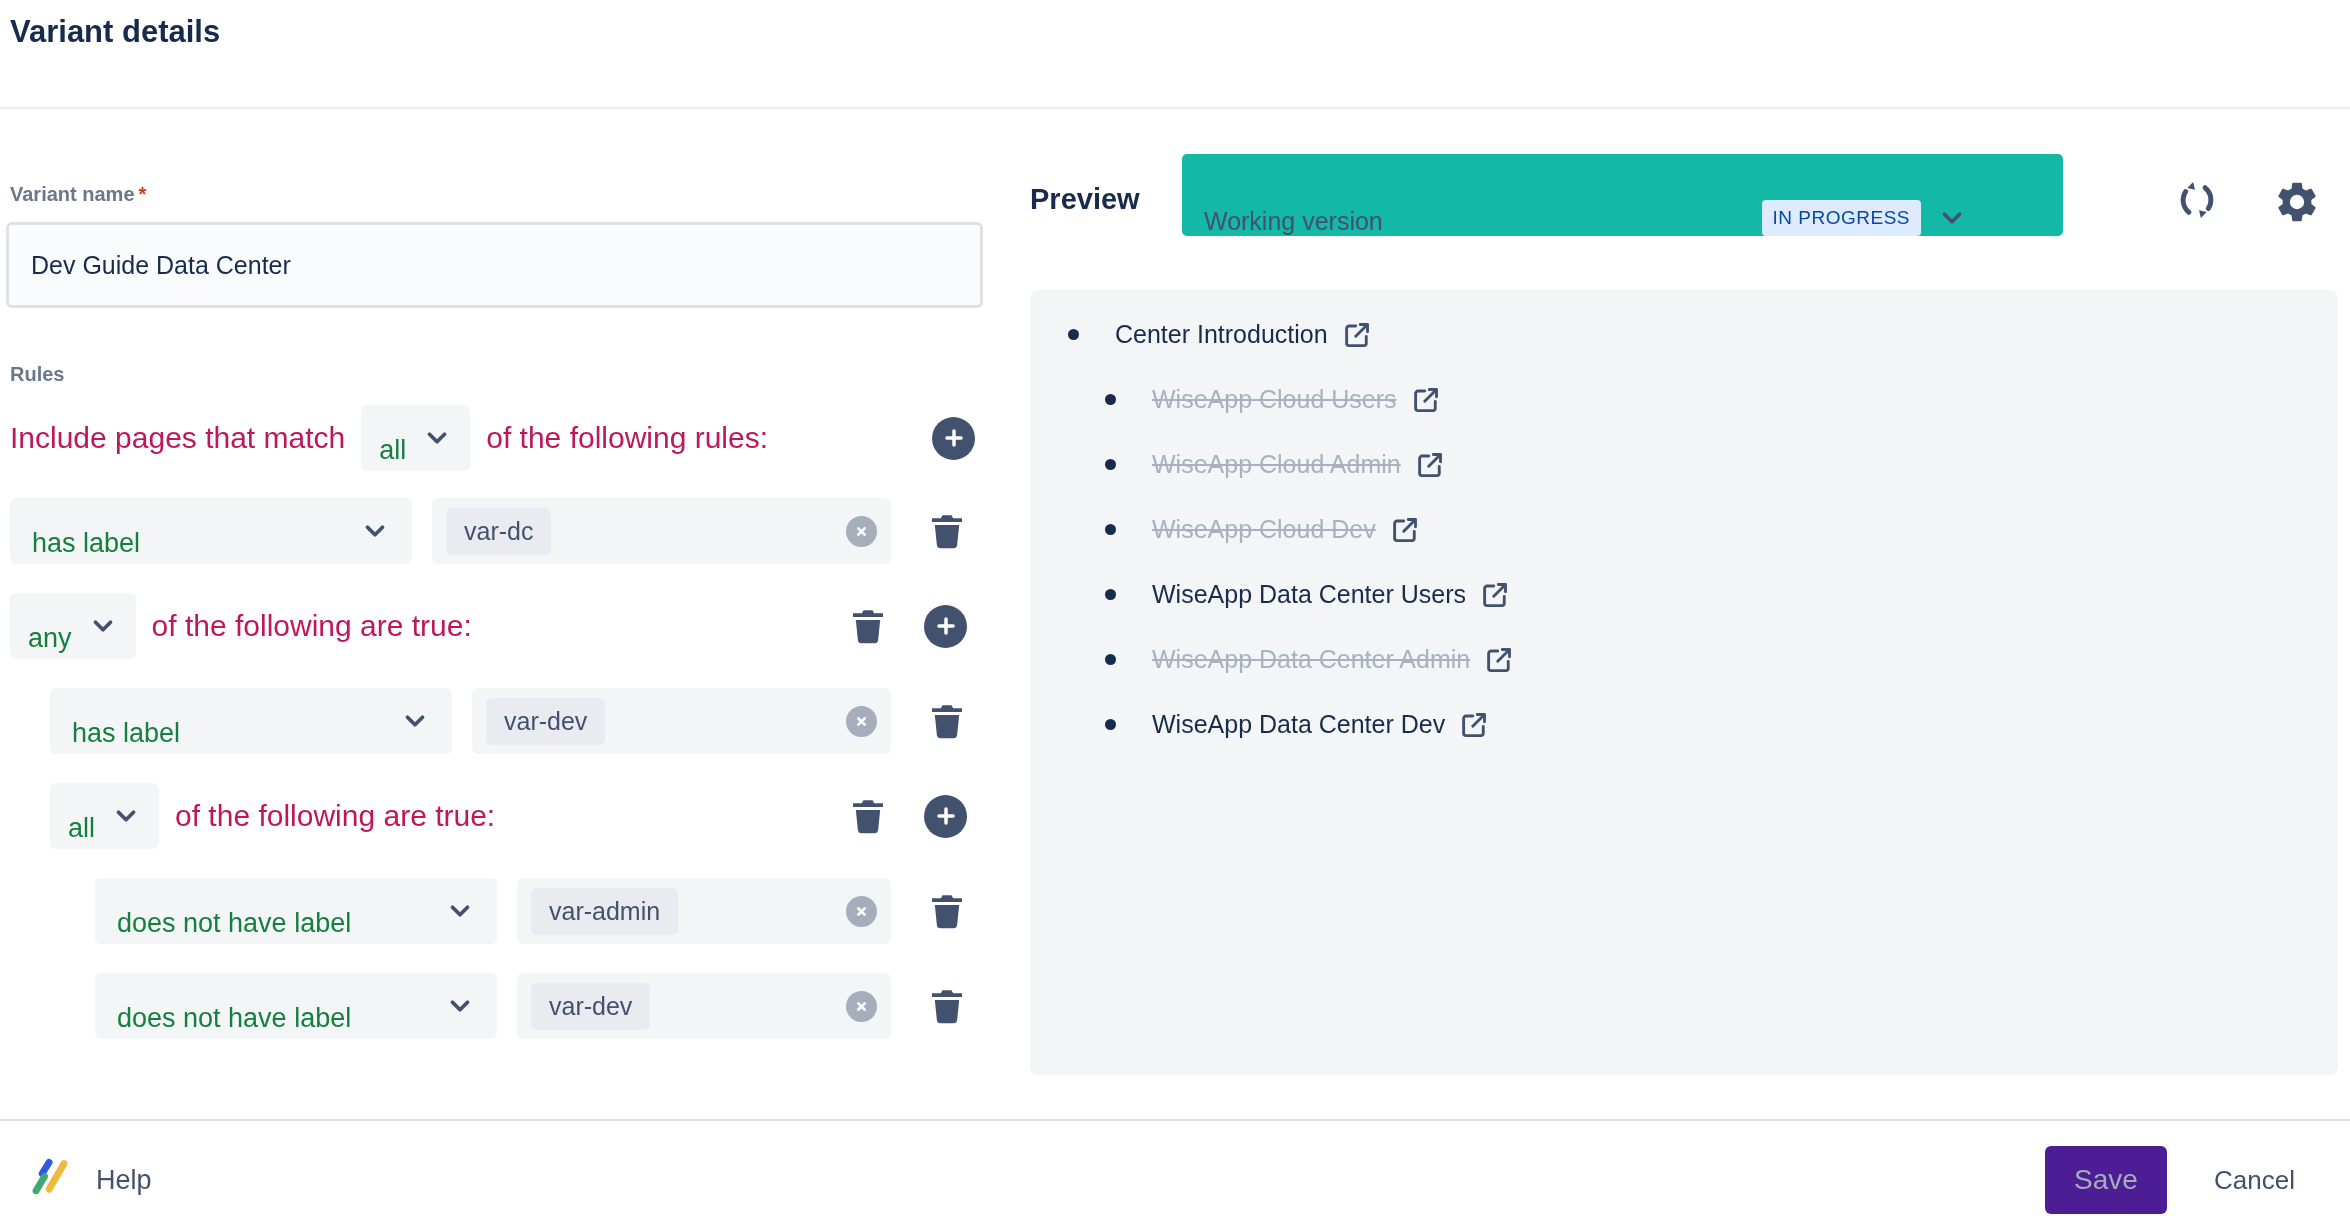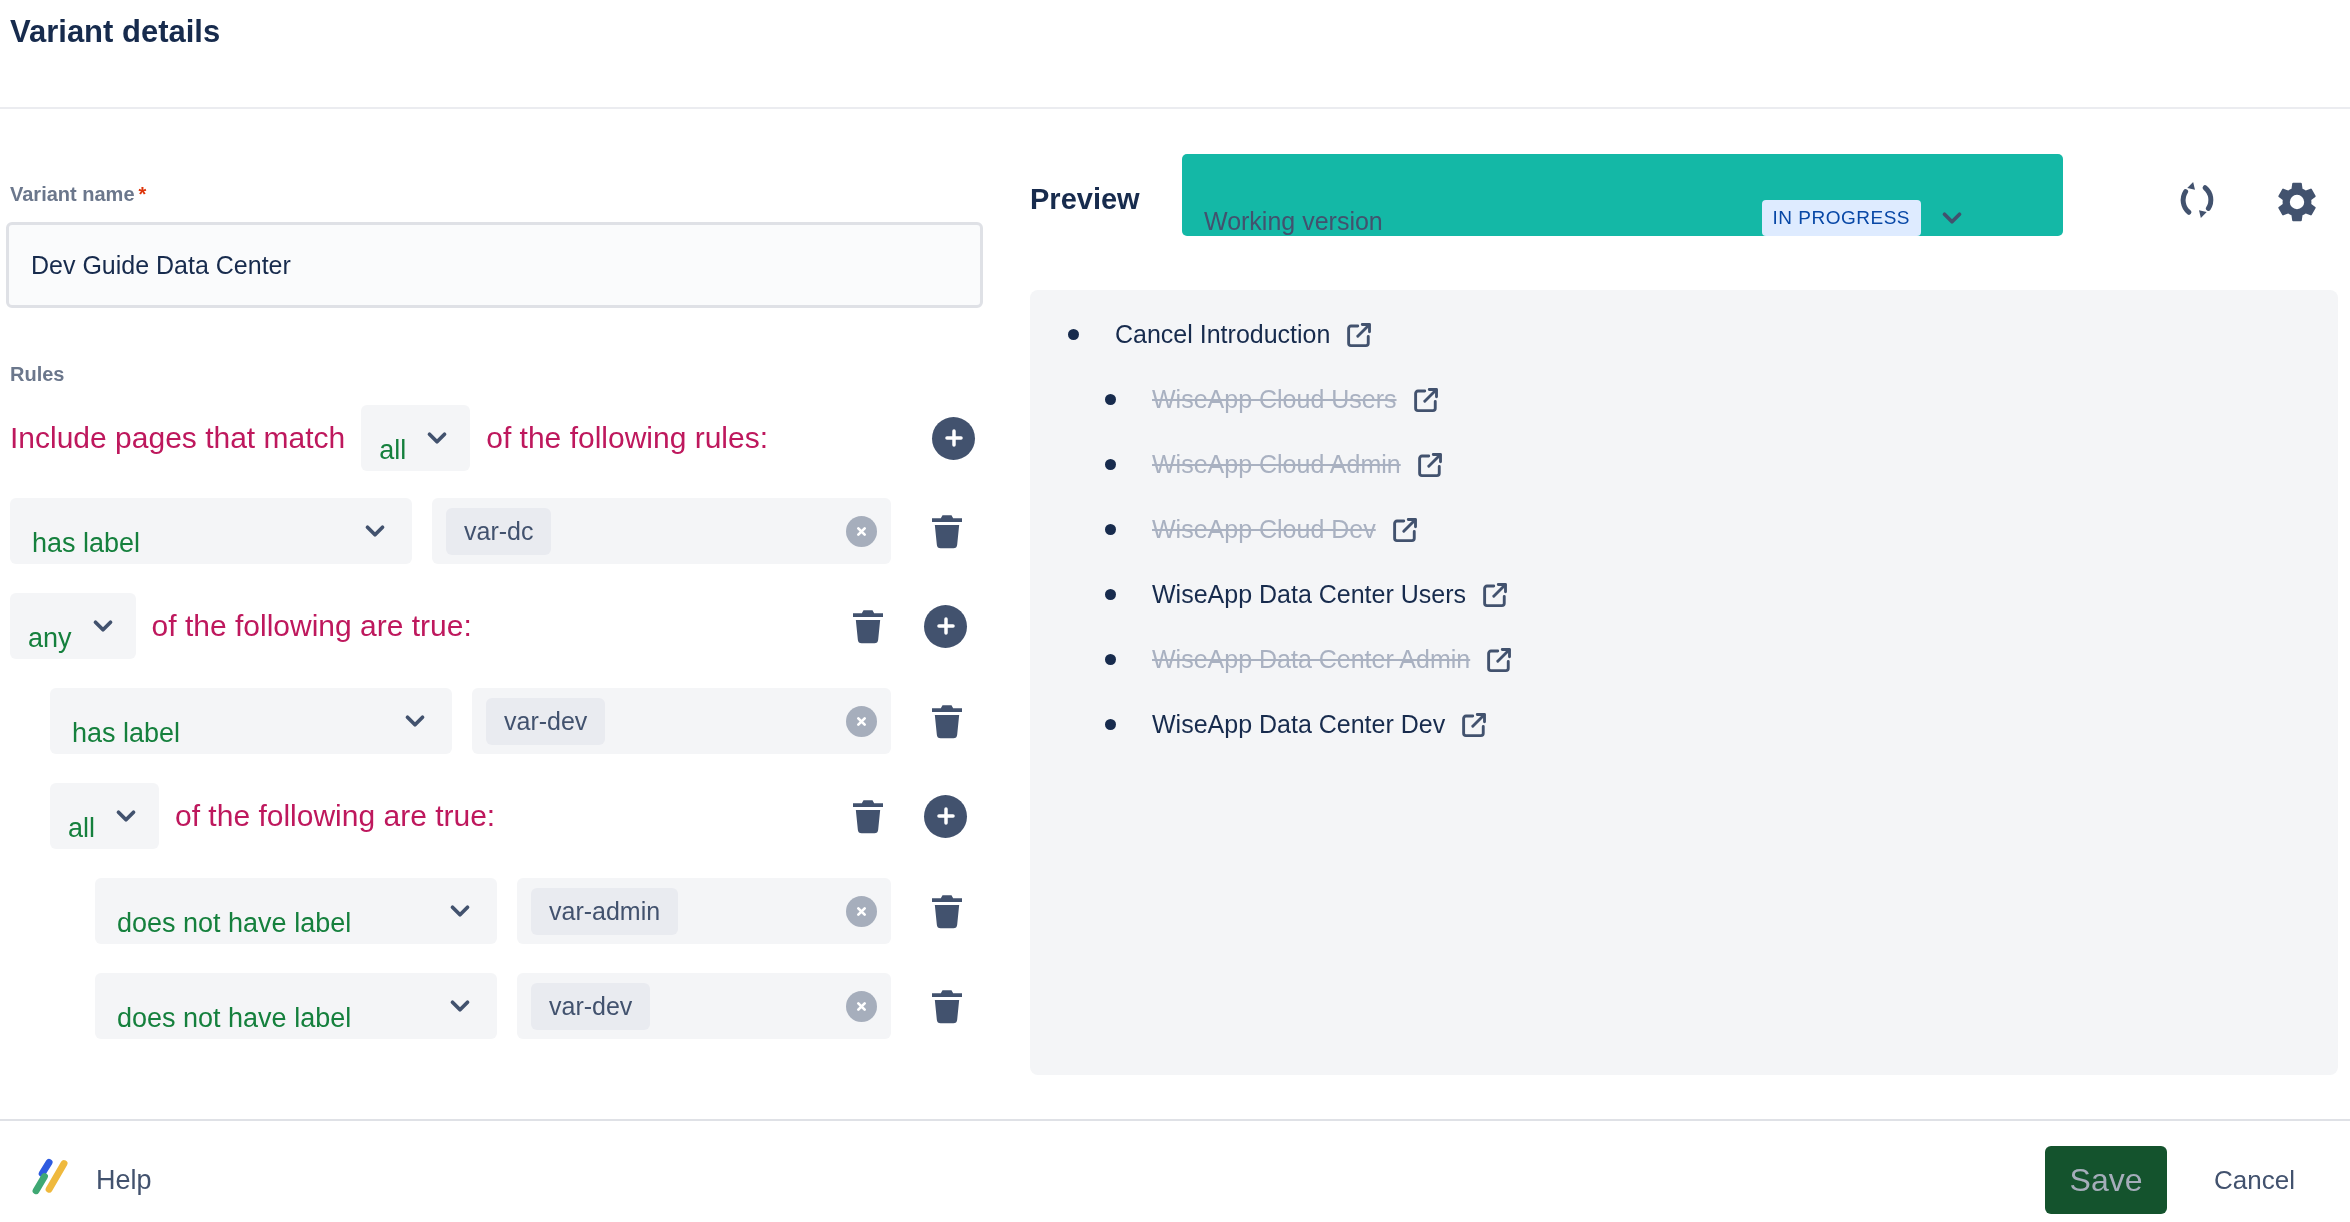--- a/index.html
+++ b/index.html
@@ -67,22 +67,22 @@
   .pv-label { white-space:nowrap; }
   .pv-item.struck .pv-label { color:#A9B1C1; text-decoration:line-through; text-decoration-thickness:2px; }
   .ext-icon { width:30px; height:30px; margin-left:14px; flex:none; }
 
   
   .footer-divider { position:absolute; left:0; top:1119px; width:2350px; height:2px; background:#DFE1E6; }
   .help-btn { position:absolute; left:28px; top:1146px; height:68px; display:flex; align-items:center; gap:22px;
     background:none; border:none; cursor:pointer; }
   .help-label { font-size:27px; color:#42526E; }
   .save-btn { position:absolute; left:2045px; top:1146px; width:122px; height:68px;
-    background:#14532d; border:none; border-radius:6px; font-family:"Liberation Sans", sans-serif;
-    font-size:32px; color:#A5ADBA; cursor:not-allowed; }
+    background:#4c1d95; border:none; border-radius:6px; font-family:"Liberation Sans", sans-serif;
+    font-size:28px; color:#A5ADBA; cursor:not-allowed; }
   .cancel-btn { position:absolute; left:2200px; top:1146px; height:68px; padding:0 14px;
     background:none; border:none; font-family:"Liberation Sans", sans-serif;
     font-size:26px; color:#42526E; cursor:pointer; }
 </style>
 </head>
 <body>
 
 <svg width="0" height="0" style="position:absolute">
   <defs>
     <g id="i-chevron">
@@ -310,21 +310,21 @@
   </button>
   <button class="icon-btn gear-btn">
     <svg width="48" height="48" viewBox="0 0 24 24">
         <use href="#i-gear"></use>
       </svg>
   </button>
 
   <div class="preview-panel">
     <div class="pv-item lvl-0">
       <span class="bullet"></span>
-      <span class="pv-label">Cancel Introduction</span>
+      <span class="pv-label">Center Introduction</span>
       <svg class="ext-icon" viewBox="0 0 24 24">
           <use href="#i-ext"></use>
         </svg>
     </div>
     <div class="pv-item lvl-1 struck">
       <span class="bullet"></span>
       <span class="pv-label">WiseApp Cloud Users</span>
       <svg class="ext-icon" viewBox="0 0 24 24">
           <use href="#i-ext"></use>
         </svg>

